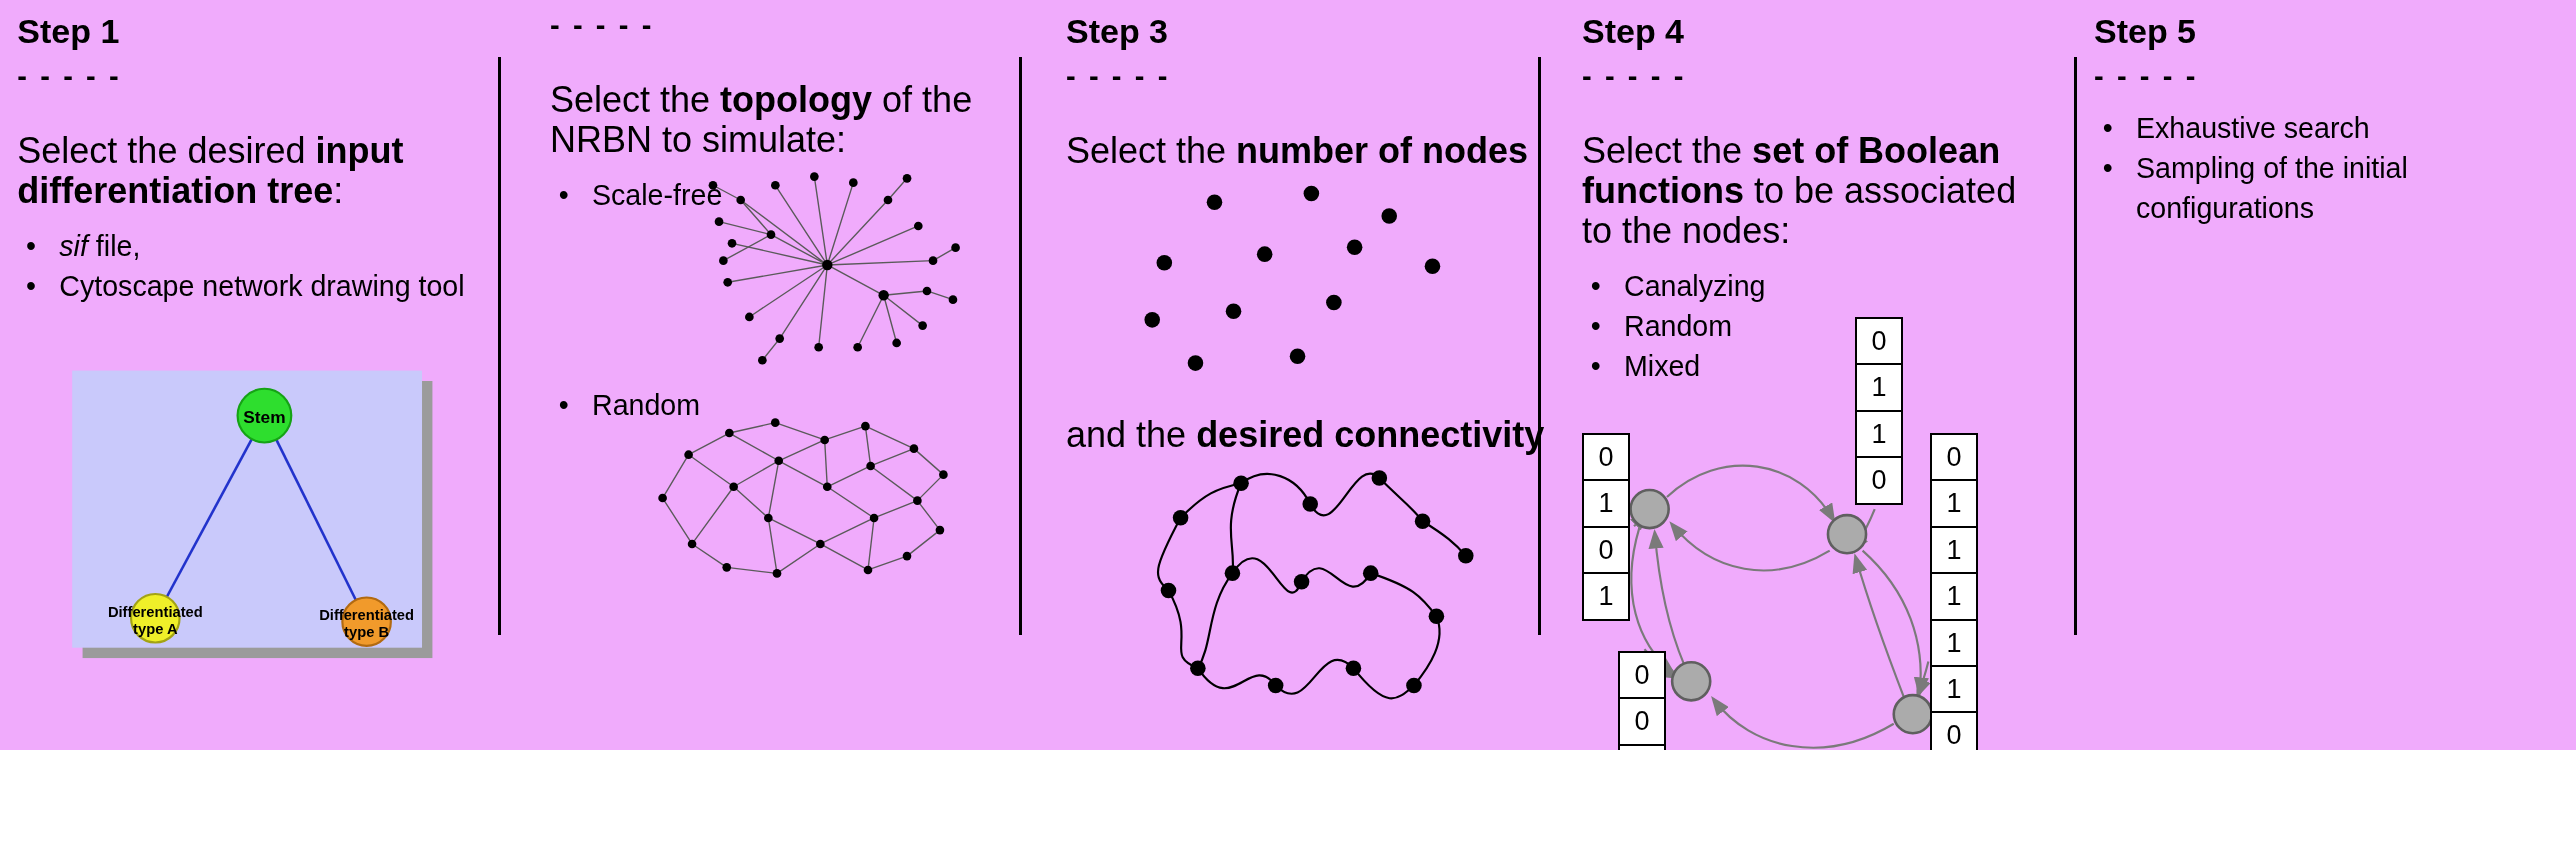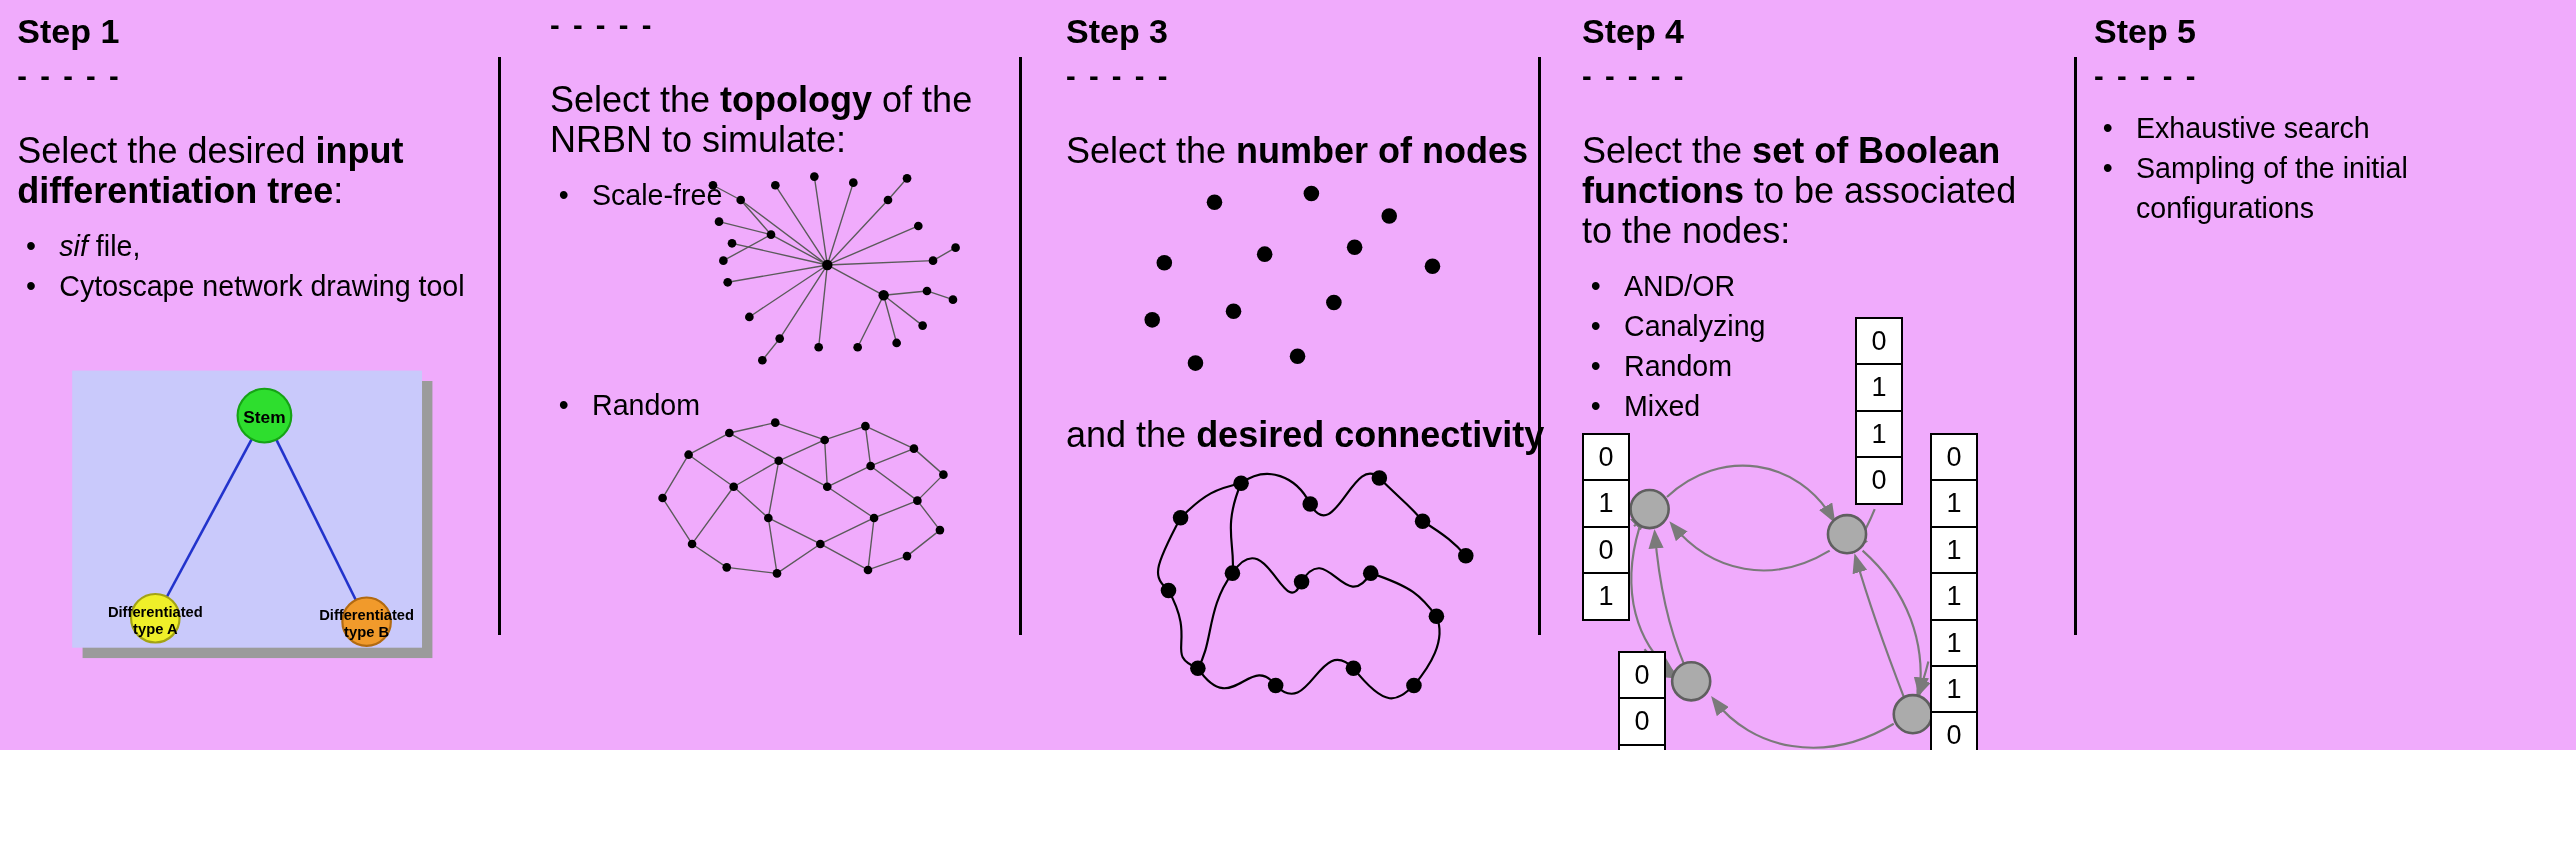--- a/index.html
+++ b/index.html
@@ -235,21 +235,20 @@
         <circle cx="78" cy="588" r="22"></circle>
         <circle cx="306" cy="617" r="22"></circle>
         <circle cx="126" cy="787" r="22"></circle>
         <circle cx="382" cy="825" r="22"></circle>
       </g>
     </svg>
     <h2 class="step-title">Step 4</h2>
     <div class="dashes">- - - - -</div>
     <p class="desc"><span>Select the </span><b>set of Boolean functions</b><span> to be associated to the nodes:</span></p>
     <ul class="bullets">
-      <li>AND/OR</li>
       <li>Canalyzing</li>
       <li>Random</li>
       <li>Mixed</li>
     </ul>
     <div class="ttable" id="tt-left">
       <div class="tcell">0</div>
       <div class="tcell">1</div>
       <div class="tcell">0</div>
       <div class="tcell">1</div>
     </div>

